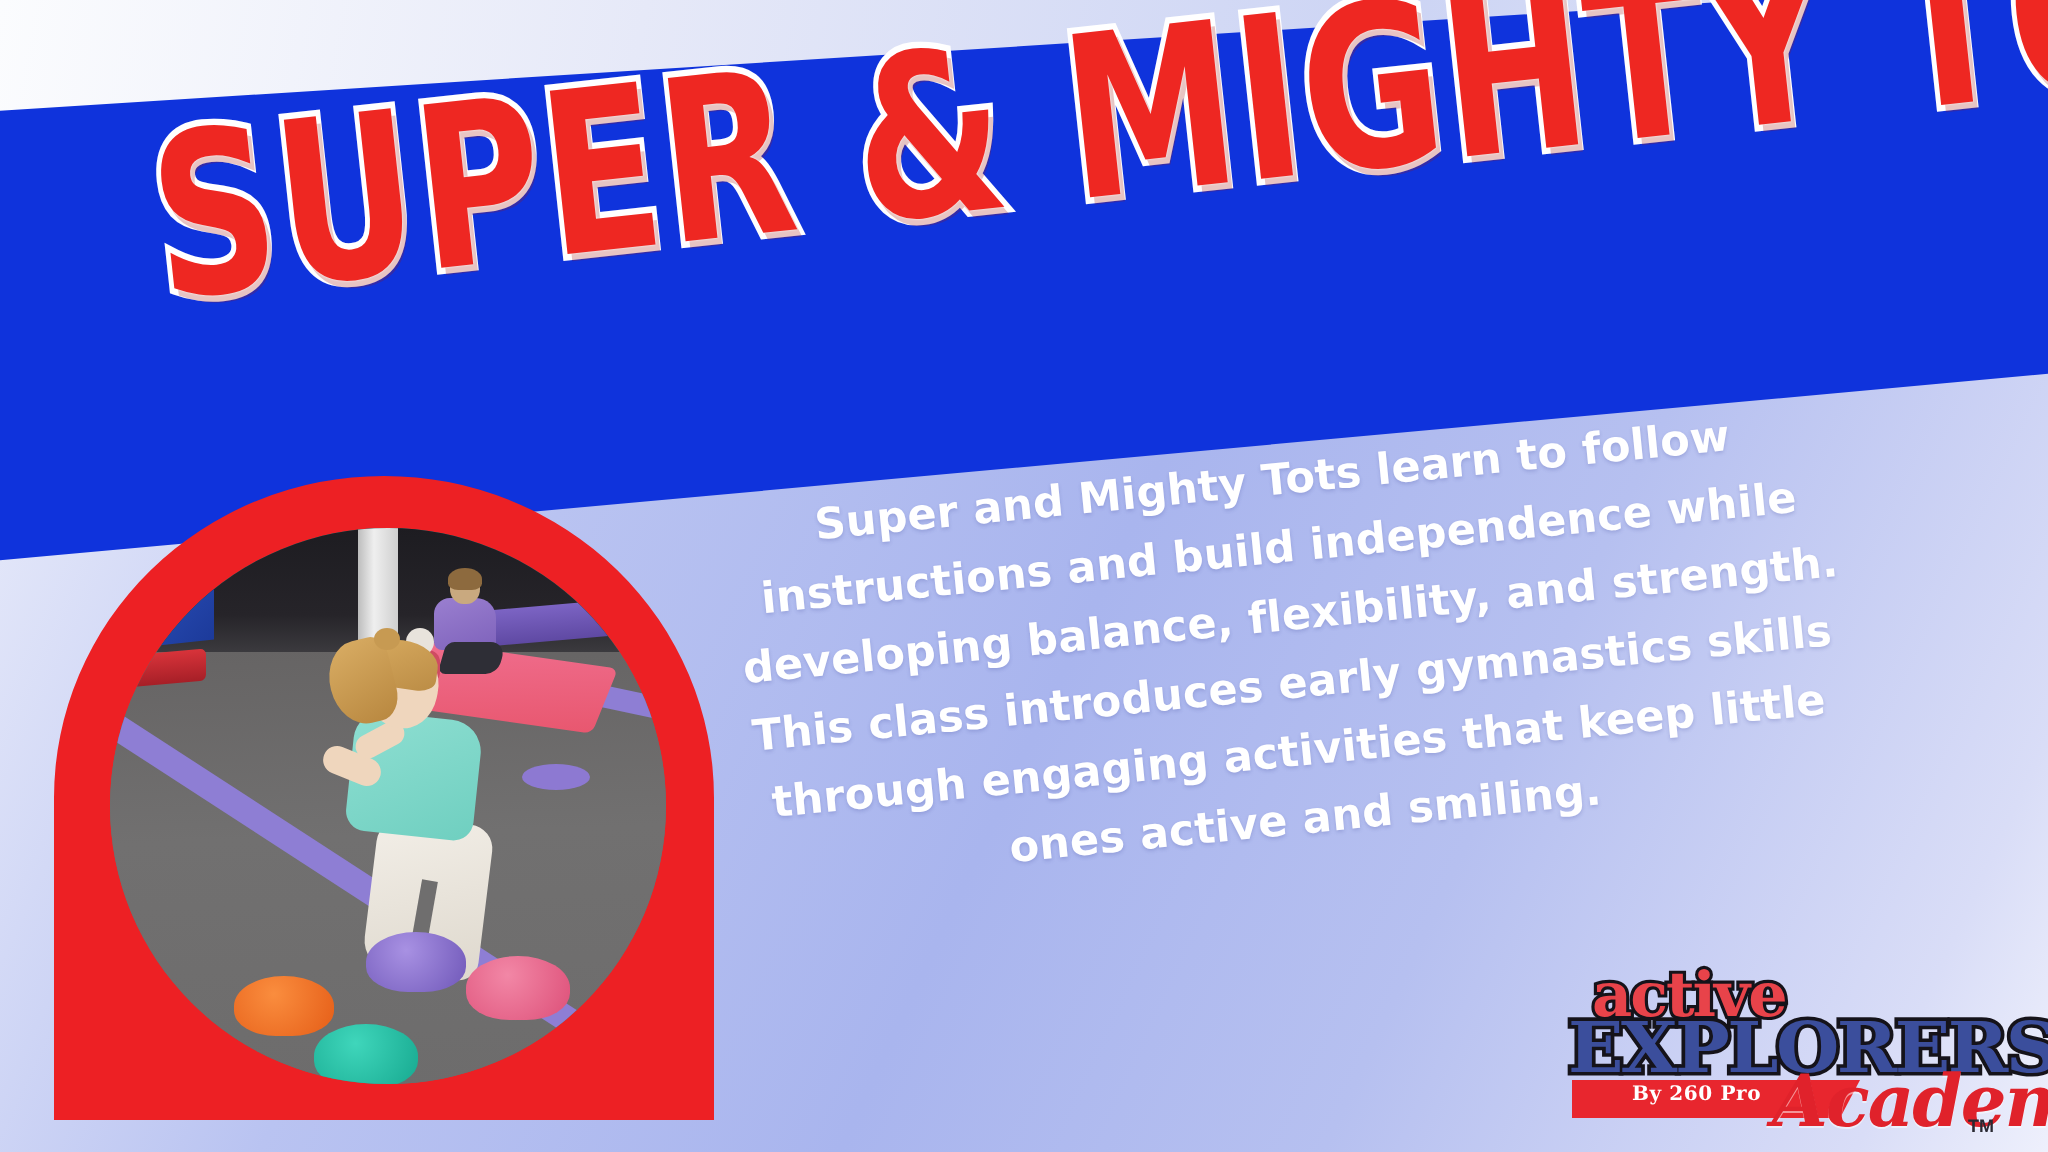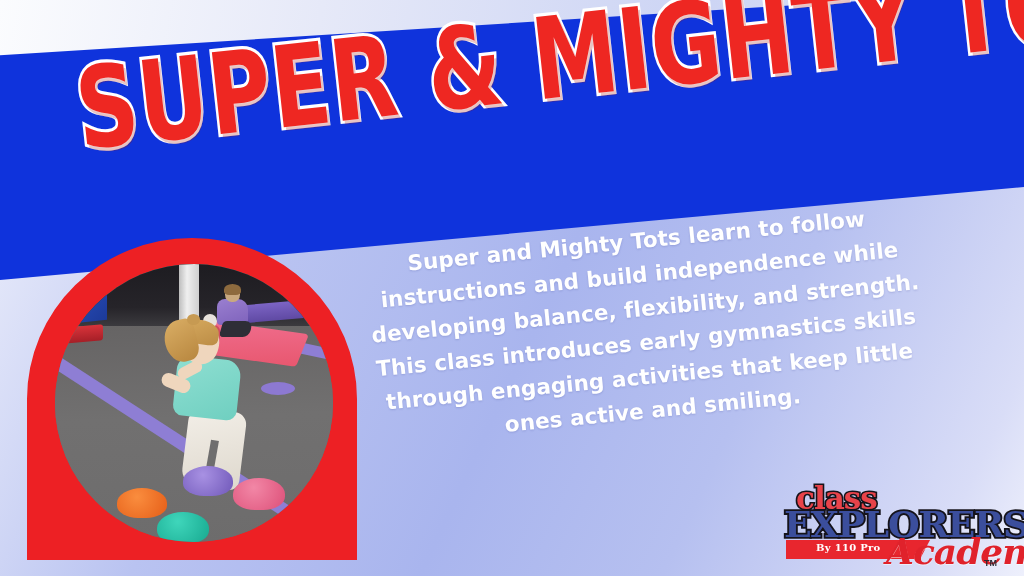--- a/index.html
+++ b/index.html
@@ -385,20 +385,20 @@
     <div class="body-line">Super and Mighty Tots learn to follow</div>
     <div class="body-line">instructions and build independence while</div>
     <div class="body-line">developing balance, flexibility, and strength.</div>
     <div class="body-line">This class introduces early gymnastics skills</div>
     <div class="body-line">through engaging activities that keep little</div>
     <div class="body-line">ones active and smiling.</div>
   </div>
 
   <div class="logo">
     <div class="logo-explorers">EXPLORERS</div>
-    <div class="logo-little">class</div>
+    <div class="logo-little">active</div>
     <div class="logo-banner"></div>
-    <div class="logo-banner-text">By 110 Pro</div>
+    <div class="logo-banner-text">By 260 Pro</div>
     <div class="logo-academy">Academy</div>
     <div class="logo-tm">TM</div>
   </div>
 
 </div>
 
 </body></html>

